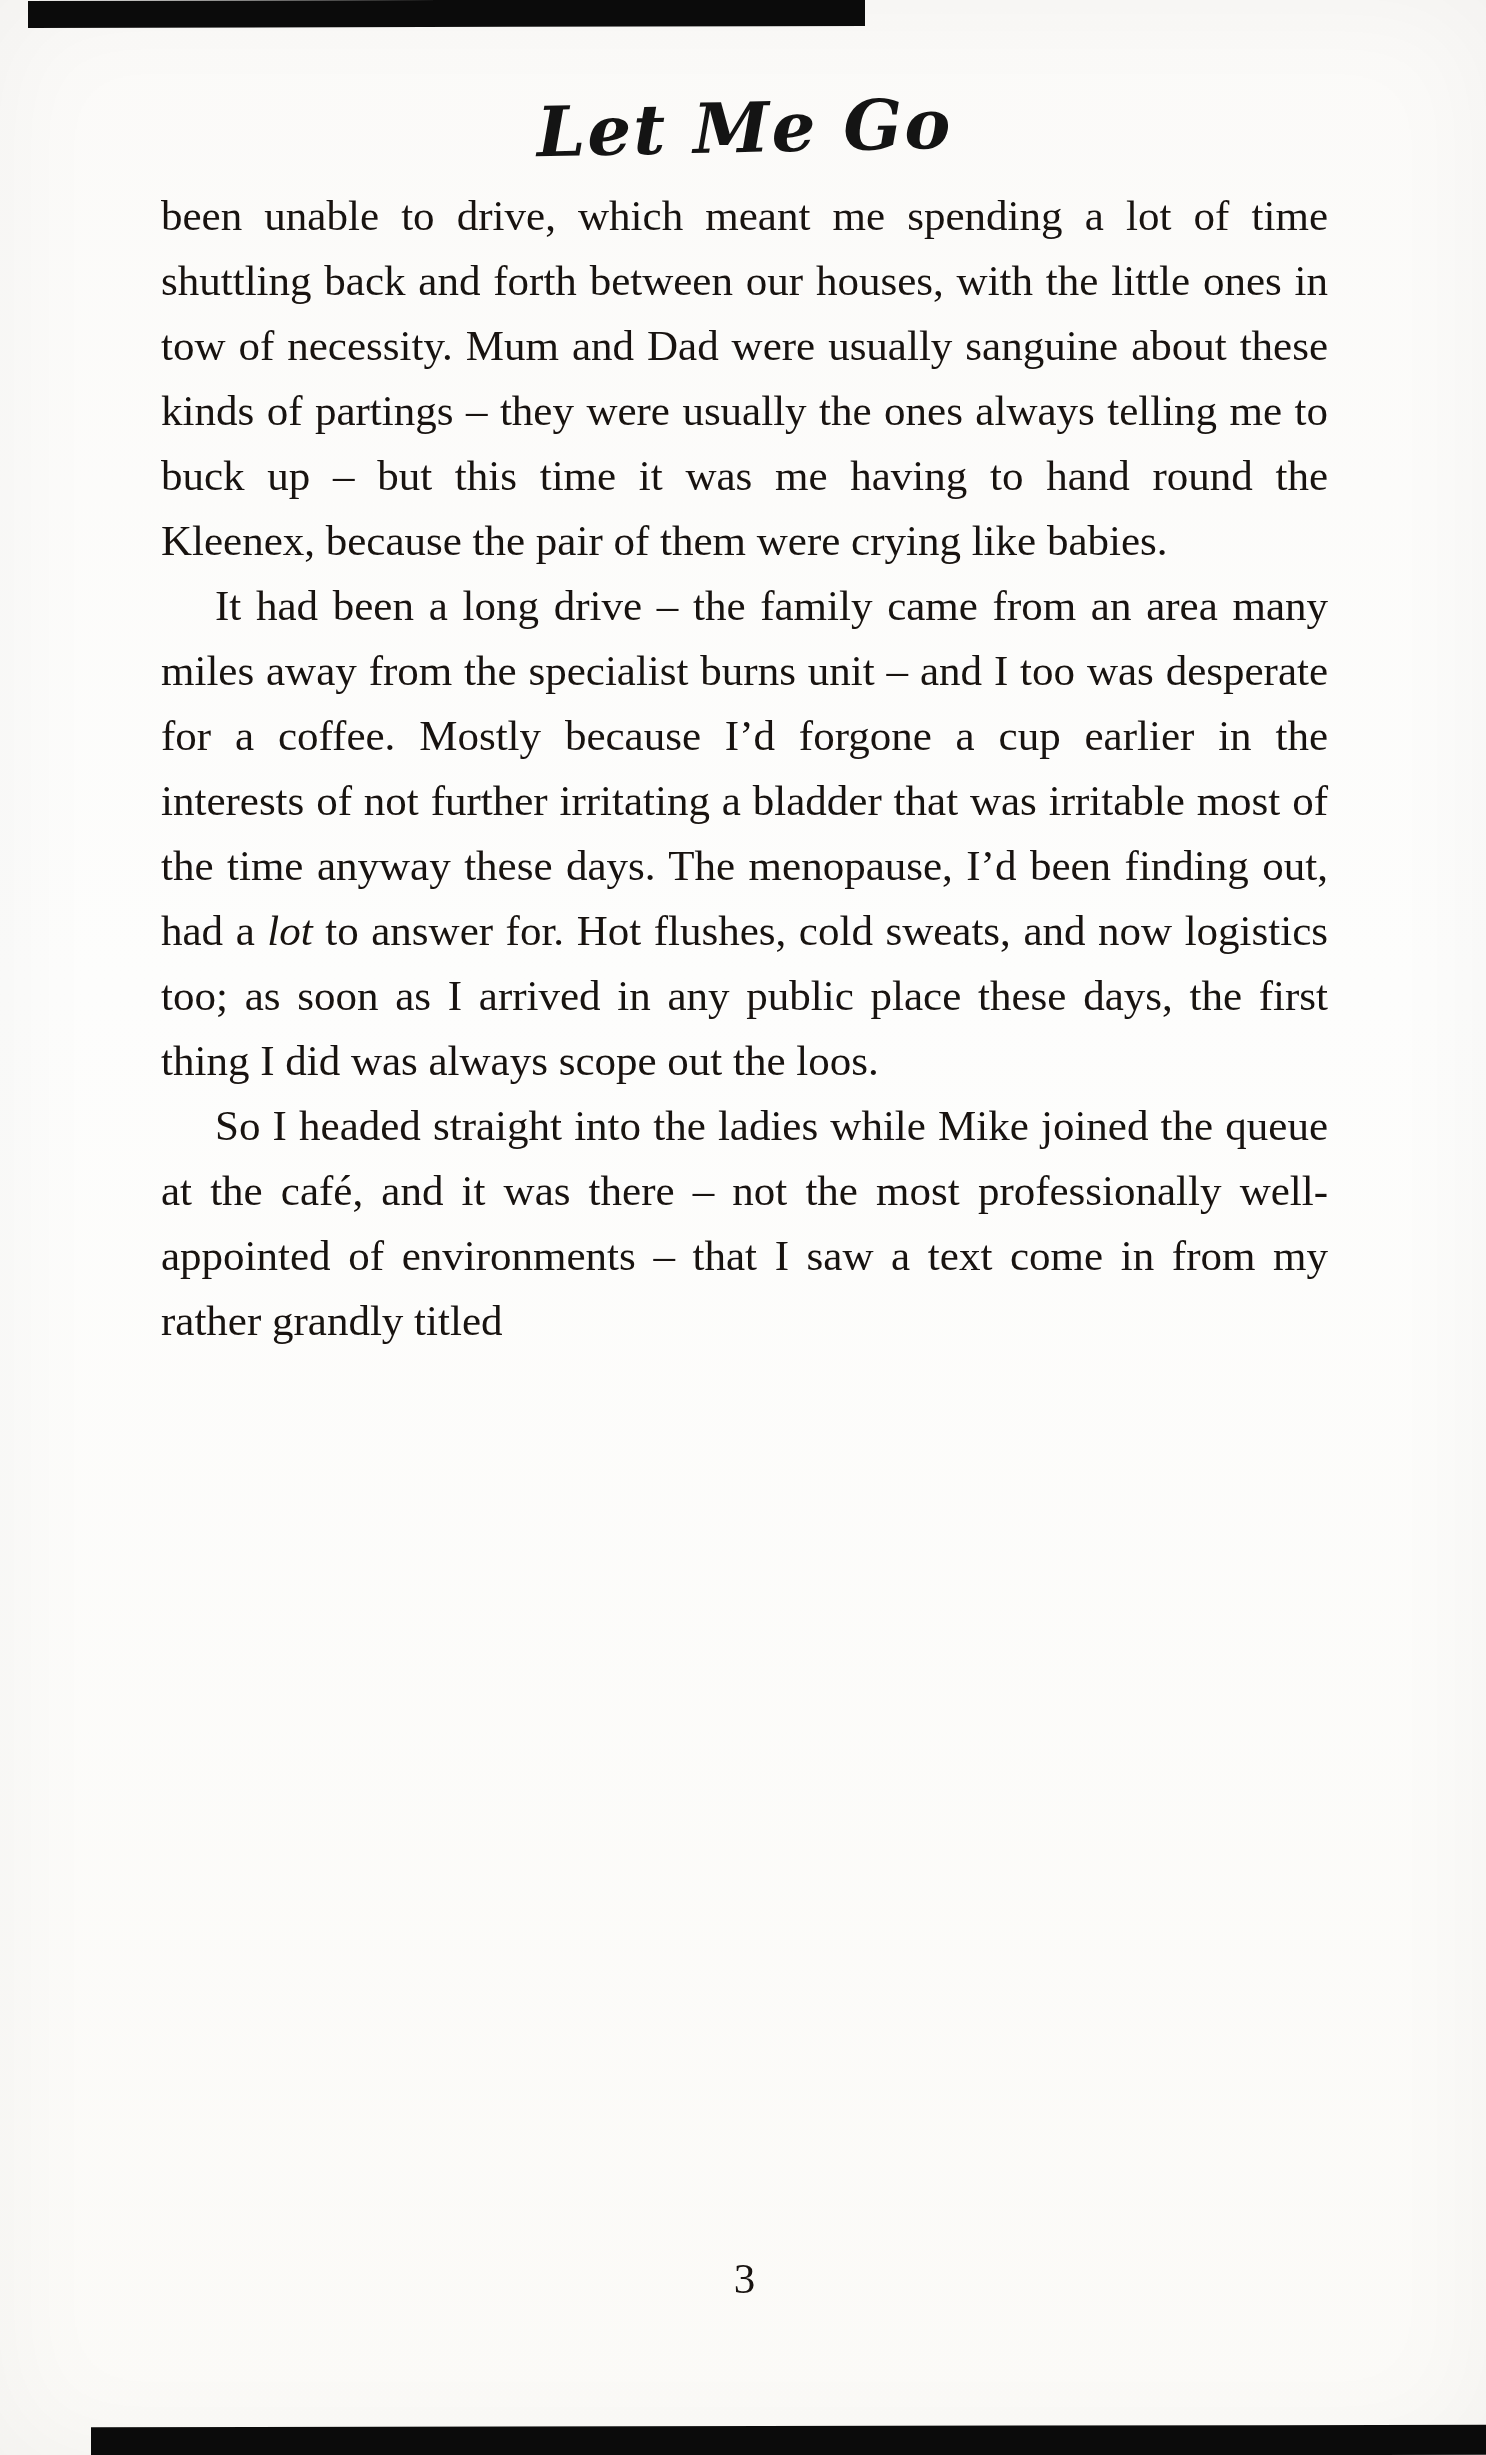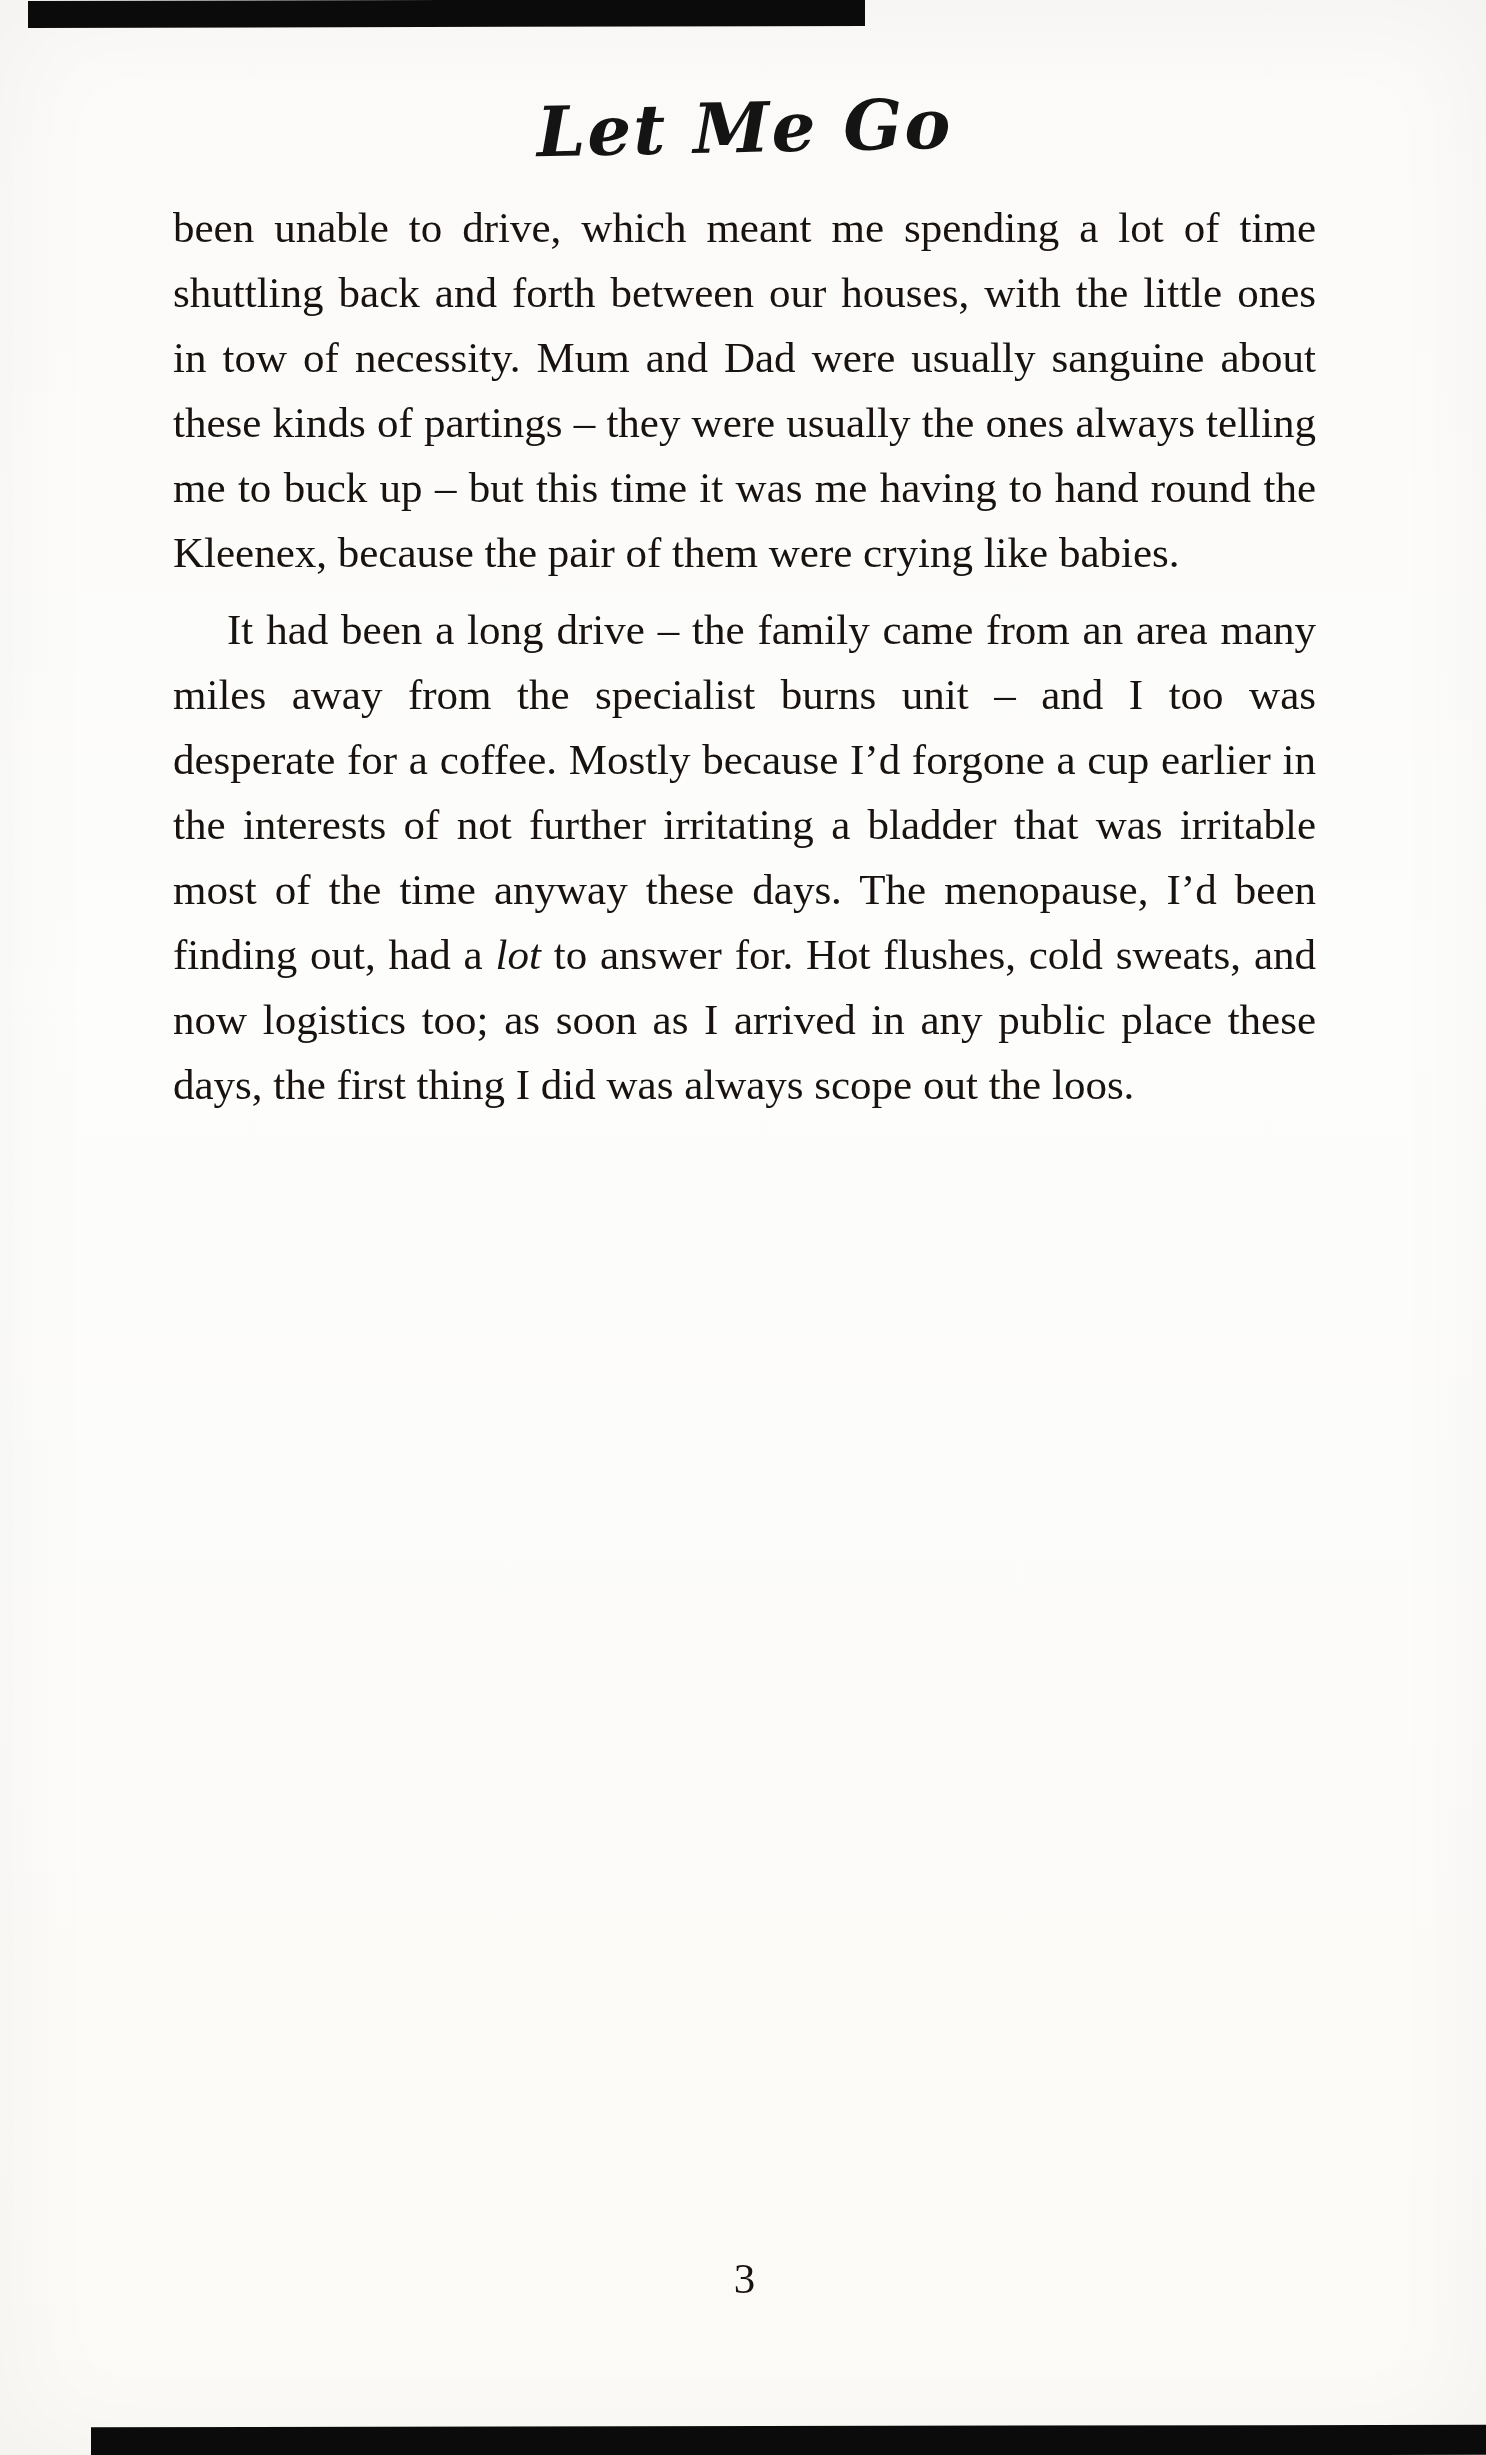--- a/index.html
+++ b/index.html
@@ -54,21 +54,21 @@
     position: absolute;
     top: 183px;
     left: 161px;
     width: 1167px;
     font-size: 43px;
     line-height: 65px;
     text-align: justify;
     text-justify: inter-word;
   }
   .body-text p {
-    margin: 12px;
+    margin: 0;
     padding: 0;
     font-family: Liberation Serif, serif;
   }
   .body-text p.indent {
     text-indent: 54px;
   }
   .body-text em {
     font-style: italic;
   }
   .page-number {
@@ -86,20 +86,21 @@
 
 <div class="scan-page">
 
   <div class="edge-top"></div>
 
   <div class="running-head">Let Me Go</div>
 
   <div class="body-text">
     <p>been unable to drive, which meant me spending a lot of time shuttling back and forth between our houses, with the little ones in tow of necessity. Mum and Dad were usually sanguine about these kinds of partings – they were usually the ones always telling me to buck up – but this time it was me having to hand round the Kleenex, because the pair of them were crying like babies.</p>
     <p class="indent"><span>It had been a long drive – the family came from an area many miles away from the specialist burns unit – and I too was desperate for a coffee. Mostly because I’d forgone a cup earlier in the interests of not further irritating a bladder that was irritable most of the time anyway these days. The menopause, I’d been finding out, had a </span><em>lot</em><span> to answer for. Hot flushes, cold sweats, and now logistics too; as soon as I arrived in any public place these days, the first thing I did was always scope out the loos.</span></p>
+    <p class="indent">So I headed straight into the ladies while Mike joined the queue at the café, and it was there – not the most professionally well-appointed of environments – that I saw a text come in from my rather grandly titled</p>
   </div>
 
   <div class="page-number">3</div>
 
   <div class="edge-bottom"></div>
 
 </div>
 
 
 </body></html>

